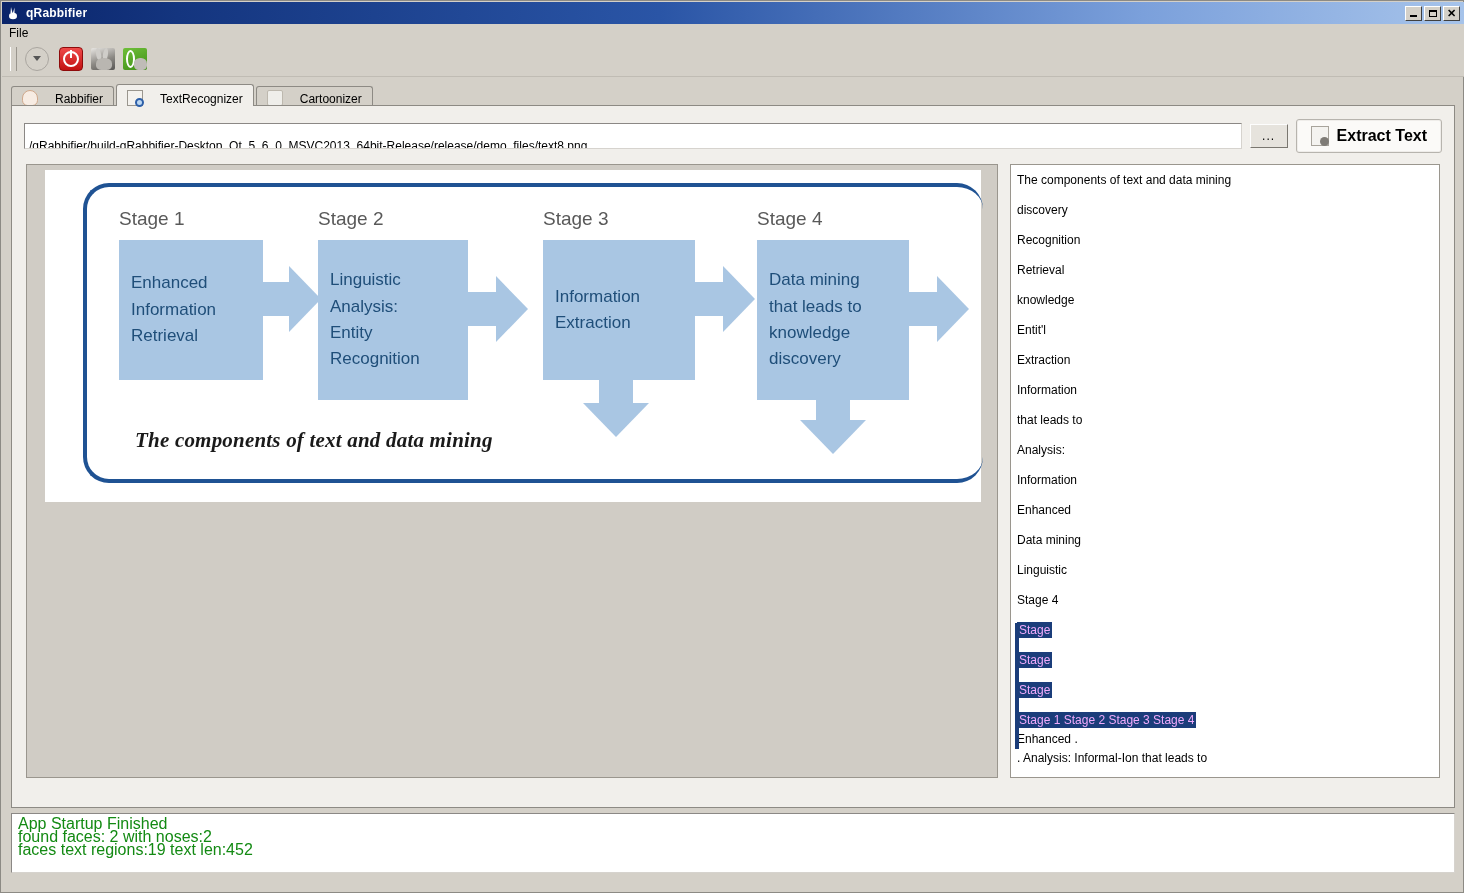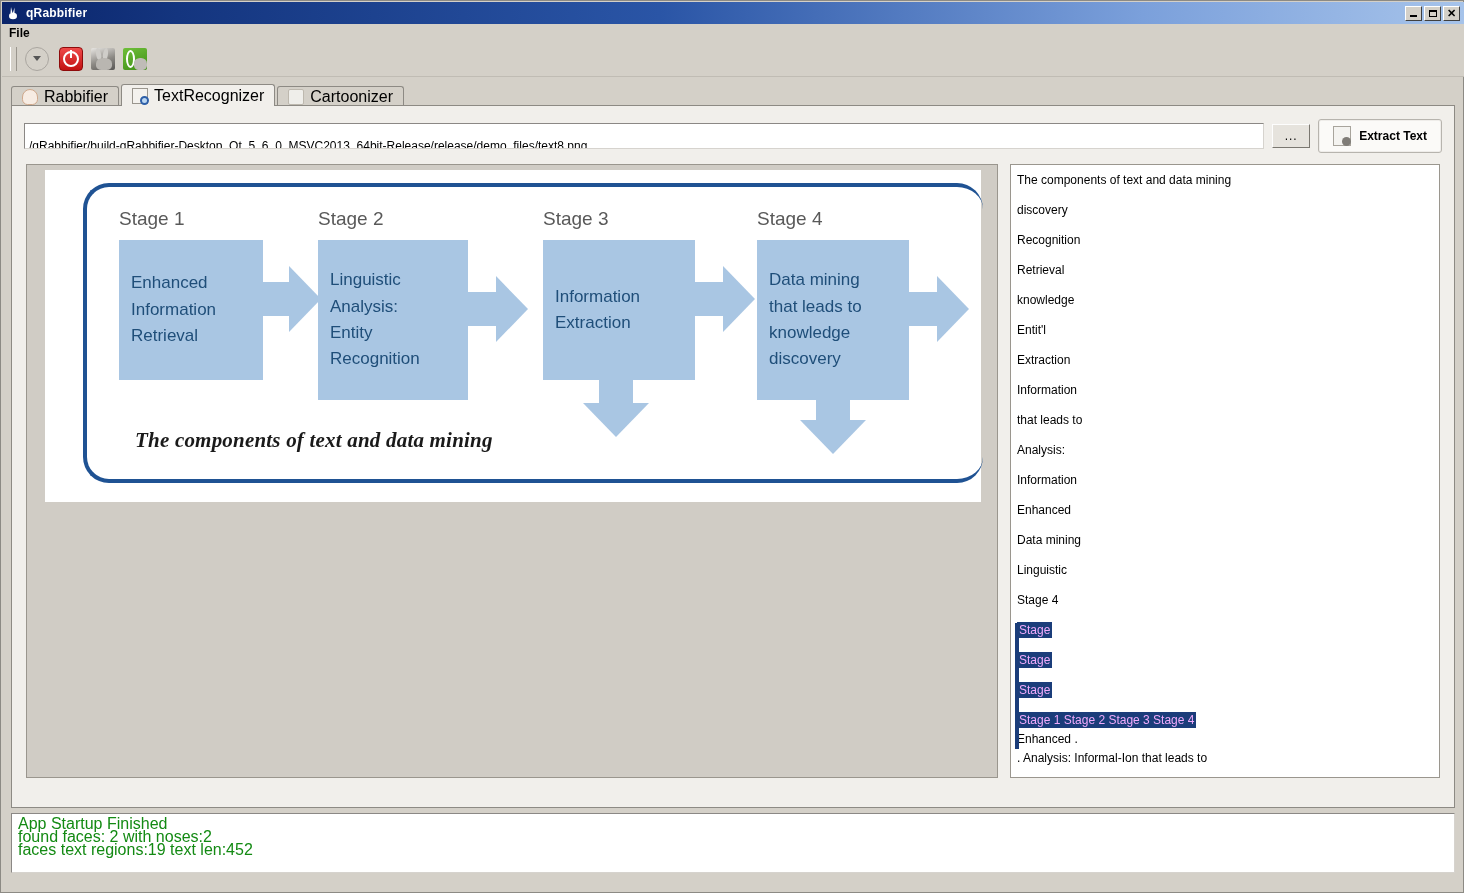--- a/index.html
+++ b/index.html
@@ -28,21 +28,21 @@
     display:flex;align-items:center;justify-content:center;
     font-size:10px;line-height:1;font-family:"Liberation Sans",sans-serif;color:#000;
     box-sizing:border-box;
   }
   .glyph-min{width:7px;height:2px;background:#000;margin-top:5px;}
   .glyph-max{width:8px;height:7px;border:1px solid #000;border-top-width:2px;box-sizing:border-box;}
   .glyph-close{font-size:11px;font-weight:bold;line-height:1;}
 
   
   .menubar{position:absolute;left:1px;top:23px;width:1462px;height:17px;
-           background:#d4d0c8;display:flex;align-items:center;font-weight:bold;}
+           background:#d4d0c8;display:flex;align-items:center;}
   .menu-item{padding:1px 7px;font-size:12px;color:#000;}
 
   
   .toolbar{position:absolute;left:1px;top:40px;width:1462px;height:36px;
            background:#d4d0c8;display:flex;align-items:center;padding-left:8px;box-sizing:border-box;
            border-bottom:1px solid #c0bcb4;}
   .tb-grip{width:5px;height:24px;border-left:1px solid #fff;border-right:1px solid #9a968e;margin-right:8px;}
   .tb-round{
     width:22px;height:22px;border-radius:50%;
     border:1px solid #aaa6a0;background:#d4d0c8;
@@ -57,24 +57,24 @@
   .rab-ico{width:24px;height:22px;position:relative;overflow:hidden;border-radius:2px;}
   .rab-ico.grey{background:linear-gradient(160deg,#e8e6e2,#8d8a85 55%,#595754);}
   .rab-ico.green{background:linear-gradient(160deg,#6fbf3a,#3f8f16);}
   .rab-ear{position:absolute;width:5px;height:12px;border-radius:50%/60% 60% 40% 40%;background:#cfcdc9;}
   .rab-body{position:absolute;bottom:0;left:5px;width:16px;height:12px;border-radius:45% 45% 35% 35%;background:#b9b6b1;}
   .rab-green-glyph{position:absolute;left:3px;top:2px;width:9px;height:18px;border-radius:50%;border:2px solid #fff;box-sizing:border-box;}
 
   
   .tabbar{position:absolute;left:10px;top:83px;width:1444px;height:22px;display:flex;align-items:flex-end;}
   .tab{
-    height:20px;box-sizing:border-box;display:flex;align-items:center;gap:6px;
+    height:20px;box-sizing:border-box;display:flex;align-items:flex-end;gap:17px;
     padding:0 10px;background:#d4d0c8;
     border:1px solid #8d8a84;border-bottom:none;
-    border-radius:3px 3px 0 0;font-size:16px;margin-right:2px;color:#000;
+    border-radius:3px 3px 0 0;font-size:12px;margin-right:2px;color:#000;
   }
   .tab.active{background:#f1efeb;height:22px;border-color:#8d8a84;position:relative;z-index:3;}
   .tab-ico{width:14px;height:14px;position:relative;flex:0 0 auto;}
   .ico-rabbit-outline{border:1px solid #d0a98c;border-radius:50% 50% 35% 35%;background:#f7ece3;}
   .ico-doc{background:#f4f2ee;border:1px solid #9a968e;}
   .ico-doc:after{content:"";position:absolute;right:-2px;bottom:-2px;width:9px;height:9px;border-radius:50%;
                  border:2px solid #2d5fa8;background:#bcd7f2;box-sizing:border-box;}
   .ico-cart{background:#efeeea;border:1px solid #bdb8ae;border-radius:2px;}
 
   
@@ -91,21 +91,21 @@
   }
   .browsebtn{
     width:38px;height:24px;box-sizing:border-box;background:#e6e3dd;
     border:1px solid;border-color:#fdfdfd #7a7770 #7a7770 #fdfdfd;
     display:flex;align-items:center;justify-content:center;font-size:12px;letter-spacing:1px;
   }
   .extractbtn{
     height:34px;box-sizing:border-box;min-width:110px;background:#fbfaf8;
     border:1px solid #b7b4ae;border-radius:3px;
     display:flex;align-items:center;gap:8px;padding:0 14px;
-    font-weight:bold;font-size:12px;box-shadow:0 0 0 1px #efedea inset;
+    font-weight:bold;font-size:16px;box-shadow:0 0 0 1px #efedea inset;
   }
   .extract-ico{width:16px;height:18px;background:#f4f3f0;border:1px solid #a8a49c;position:relative;flex:0 0 auto;}
   .extract-ico:after{content:"";position:absolute;right:-1px;bottom:-1px;width:9px;height:9px;border-radius:50%;background:#7f7c77;}
 
   
   .viewer{
     position:absolute;left:14px;top:58px;width:972px;height:614px;
     background:#d0ccc5;border:1px solid #9a968e;box-sizing:border-box;overflow:hidden;
   }
   .imgcanvas{position:absolute;left:18px;top:5px;width:936px;height:332px;background:#fff;}

